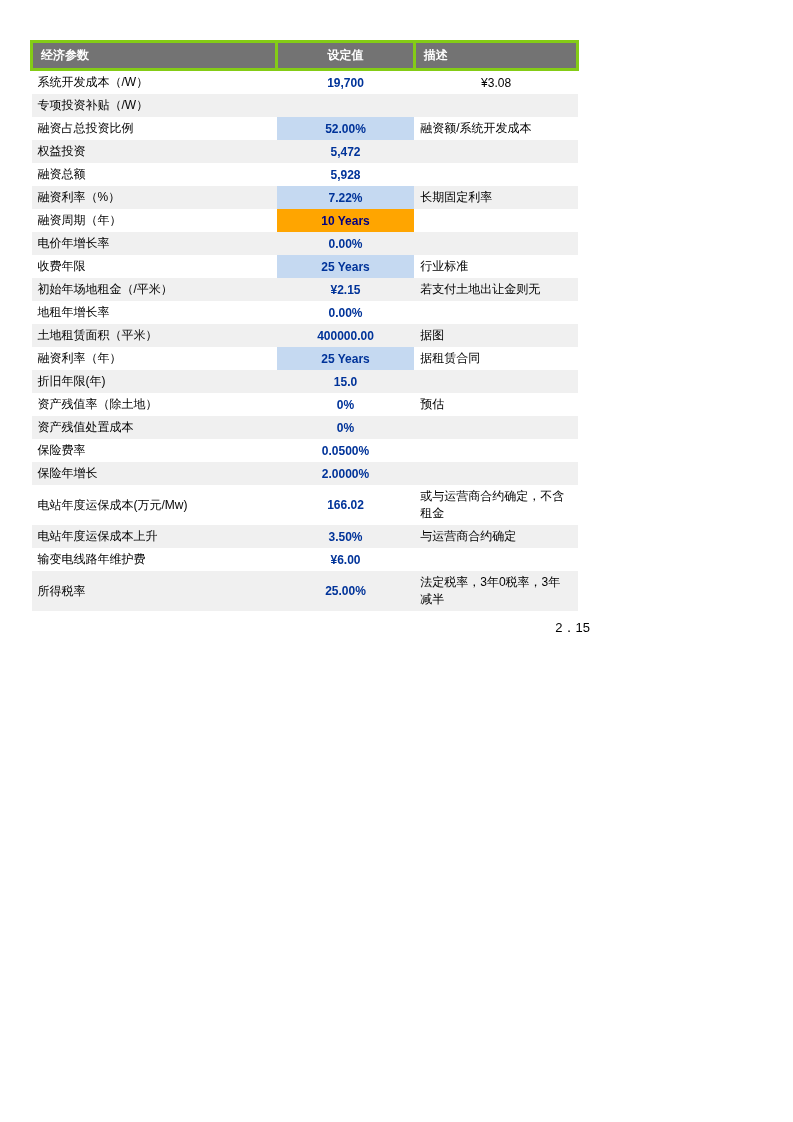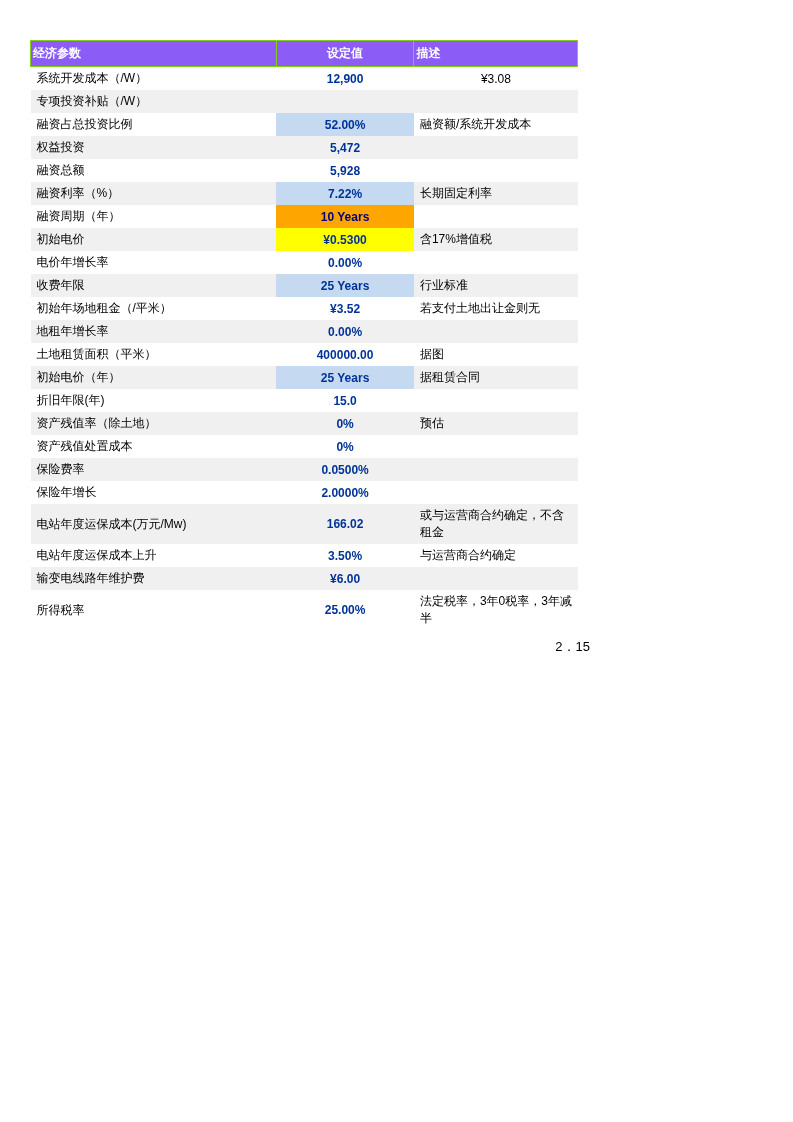--- a/index.html
+++ b/index.html
@@ -11,27 +11,27 @@
       padding: 40px 30px;
     }
     .table-container {
       width: 560px;
     }
     table {
       border-collapse: collapse;
       width: 100%;
     }
     thead tr th {
-      background-color: #8b5cf6;
+      background-color: #737373;
       color: #ffffff;
-      padding: 4px 2px;
+      padding: 4px 8px;
       text-align: center;
       font-size: 12px;
       font-weight: bold;
-      border: 1px solid #84cc16;
+      border: 3px solid #84cc16;
     }
     thead tr th:first-child {
       text-align: left;
     }
     tbody tr td {
       padding: 3px 6px;
       border: none;
       font-size: 12px;
     }
     tbody tr:nth-child(even) td {
@@ -72,21 +72,21 @@
     <thead>
       <tr>
         <th class="col-param">经济参数</th>
         <th class="col-value">设定值</th>
         <th class="col-desc">描述</th>
       </tr>
     </thead>
     <tbody id="table-body">
     <tr style="background-color: rgb(255, 255, 255);">
           <td class="col-param">系统开发成本（/W）</td>
-          <td class="col-value text-blue">12,900</td>
+          <td class="col-value text-blue">19,700</td>
           <td class="col-value">¥3.08</td>
           <td class="col-desc"></td>
         </tr>
         <tr style="background-color: #1d4ed8;">
           <td class="col-param">专项投资补贴（/W）</td>
           <td class="col-value"></td>
           <td class="col-desc"></td>
         </tr>
         <tr>
           <td class="col-param">融资占总投资比例</td>
@@ -106,52 +106,47 @@
         <tr>
           <td class="col-param">融资利率（%）</td>
           <td class="col-value highlight-blue">7.22%</td>
           <td class="col-desc">长期固定利率</td>
         </tr>
         <tr>
           <td class="col-param">融资周期（年）</td>
           <td class="col-value" style="background-color: rgb(255, 165, 0); color: rgb(0, 0, 128); font-weight: bold;">10 Years</td>
           <td class="col-desc"></td>
         </tr>
-        <tr>
-          <td class="col-param">初始电价</td>
-          <td class="col-value highlight-yellow">¥0.5300</td>
-          <td class="col-desc">含17%增值税</td>
-        </tr>
         <tr style="background-color: rgb(255, 255, 255);">
           <td class="col-param">电价年增长率</td>
           <td class="col-value text-blue">0.00%</td>
           <td class="col-desc"></td>
         </tr>
         <tr>
           <td class="col-param">收费年限</td>
           <td class="col-value highlight-blue">25 Years</td>
           <td class="col-desc">行业标准</td>
         </tr>
         <tr style="background-color: rgb(255, 255, 255);">
           <td class="col-param">初始年场地租金（/平米）</td>
-          <td class="col-value text-blue">¥3.52</td>
+          <td class="col-value text-blue">¥2.15</td>
           <td class="col-desc">若支付土地出让金则无</td>
         </tr>
         <tr style="background-color: #bef264;">
           <td class="col-param">地租年增长率</td>
           <td class="col-value text-blue">0.00%</td>
           <td class="col-desc"></td>
         </tr>
         <tr style="background-color: rgb(255, 255, 255);">
           <td class="col-param">土地租赁面积（平米）</td>
           <td class="col-value text-blue">400000.00</td>
           <td class="col-desc">据图</td>
         </tr>
         <tr>
-          <td class="col-param">初始电价（年）</td>
+          <td class="col-param">融资利率（年）</td>
           <td class="col-value highlight-blue">25 Years</td>
           <td class="col-desc">据租赁合同</td>
         </tr>
         <tr style="background-color: #fef9c3; margin-top: 24px;">
           <td class="col-param">折旧年限(年)</td>
           <td class="col-value text-blue">15.0</td>
           <td class="col-desc"></td>
         </tr>
         <tr style="background-color: rgb(240, 240, 240);">
           <td class="col-param">资产残值率（除土地）</td>

